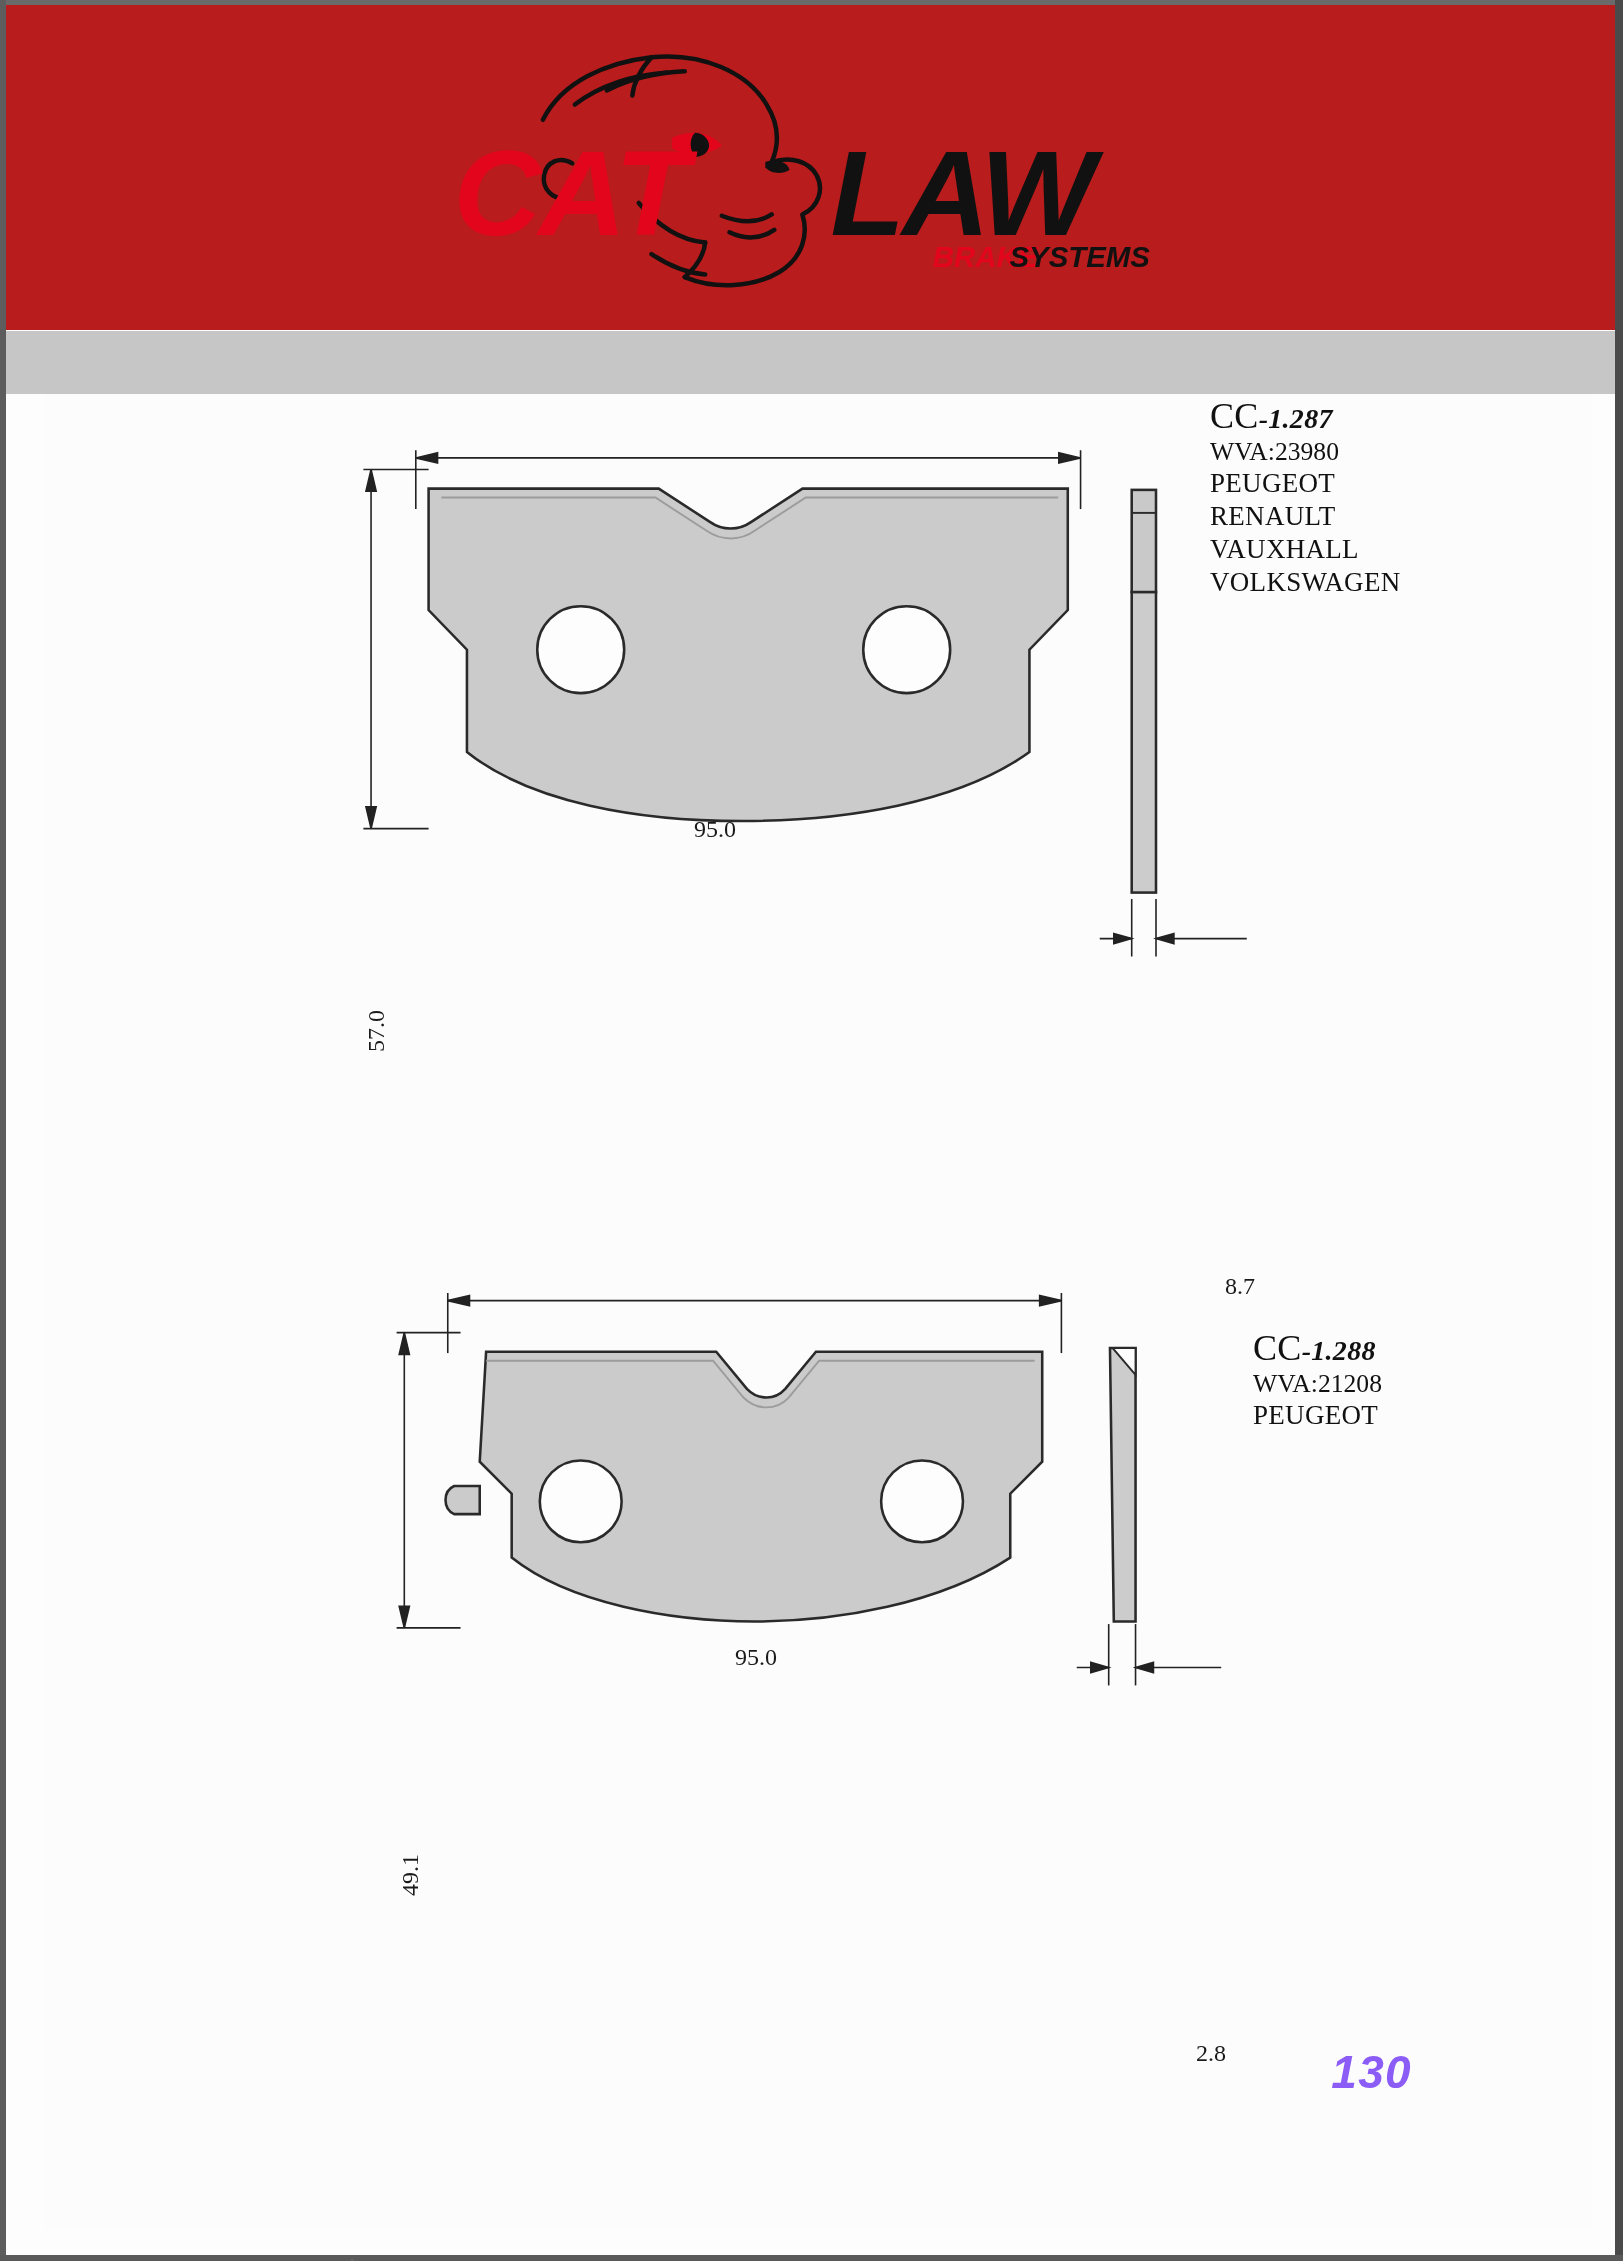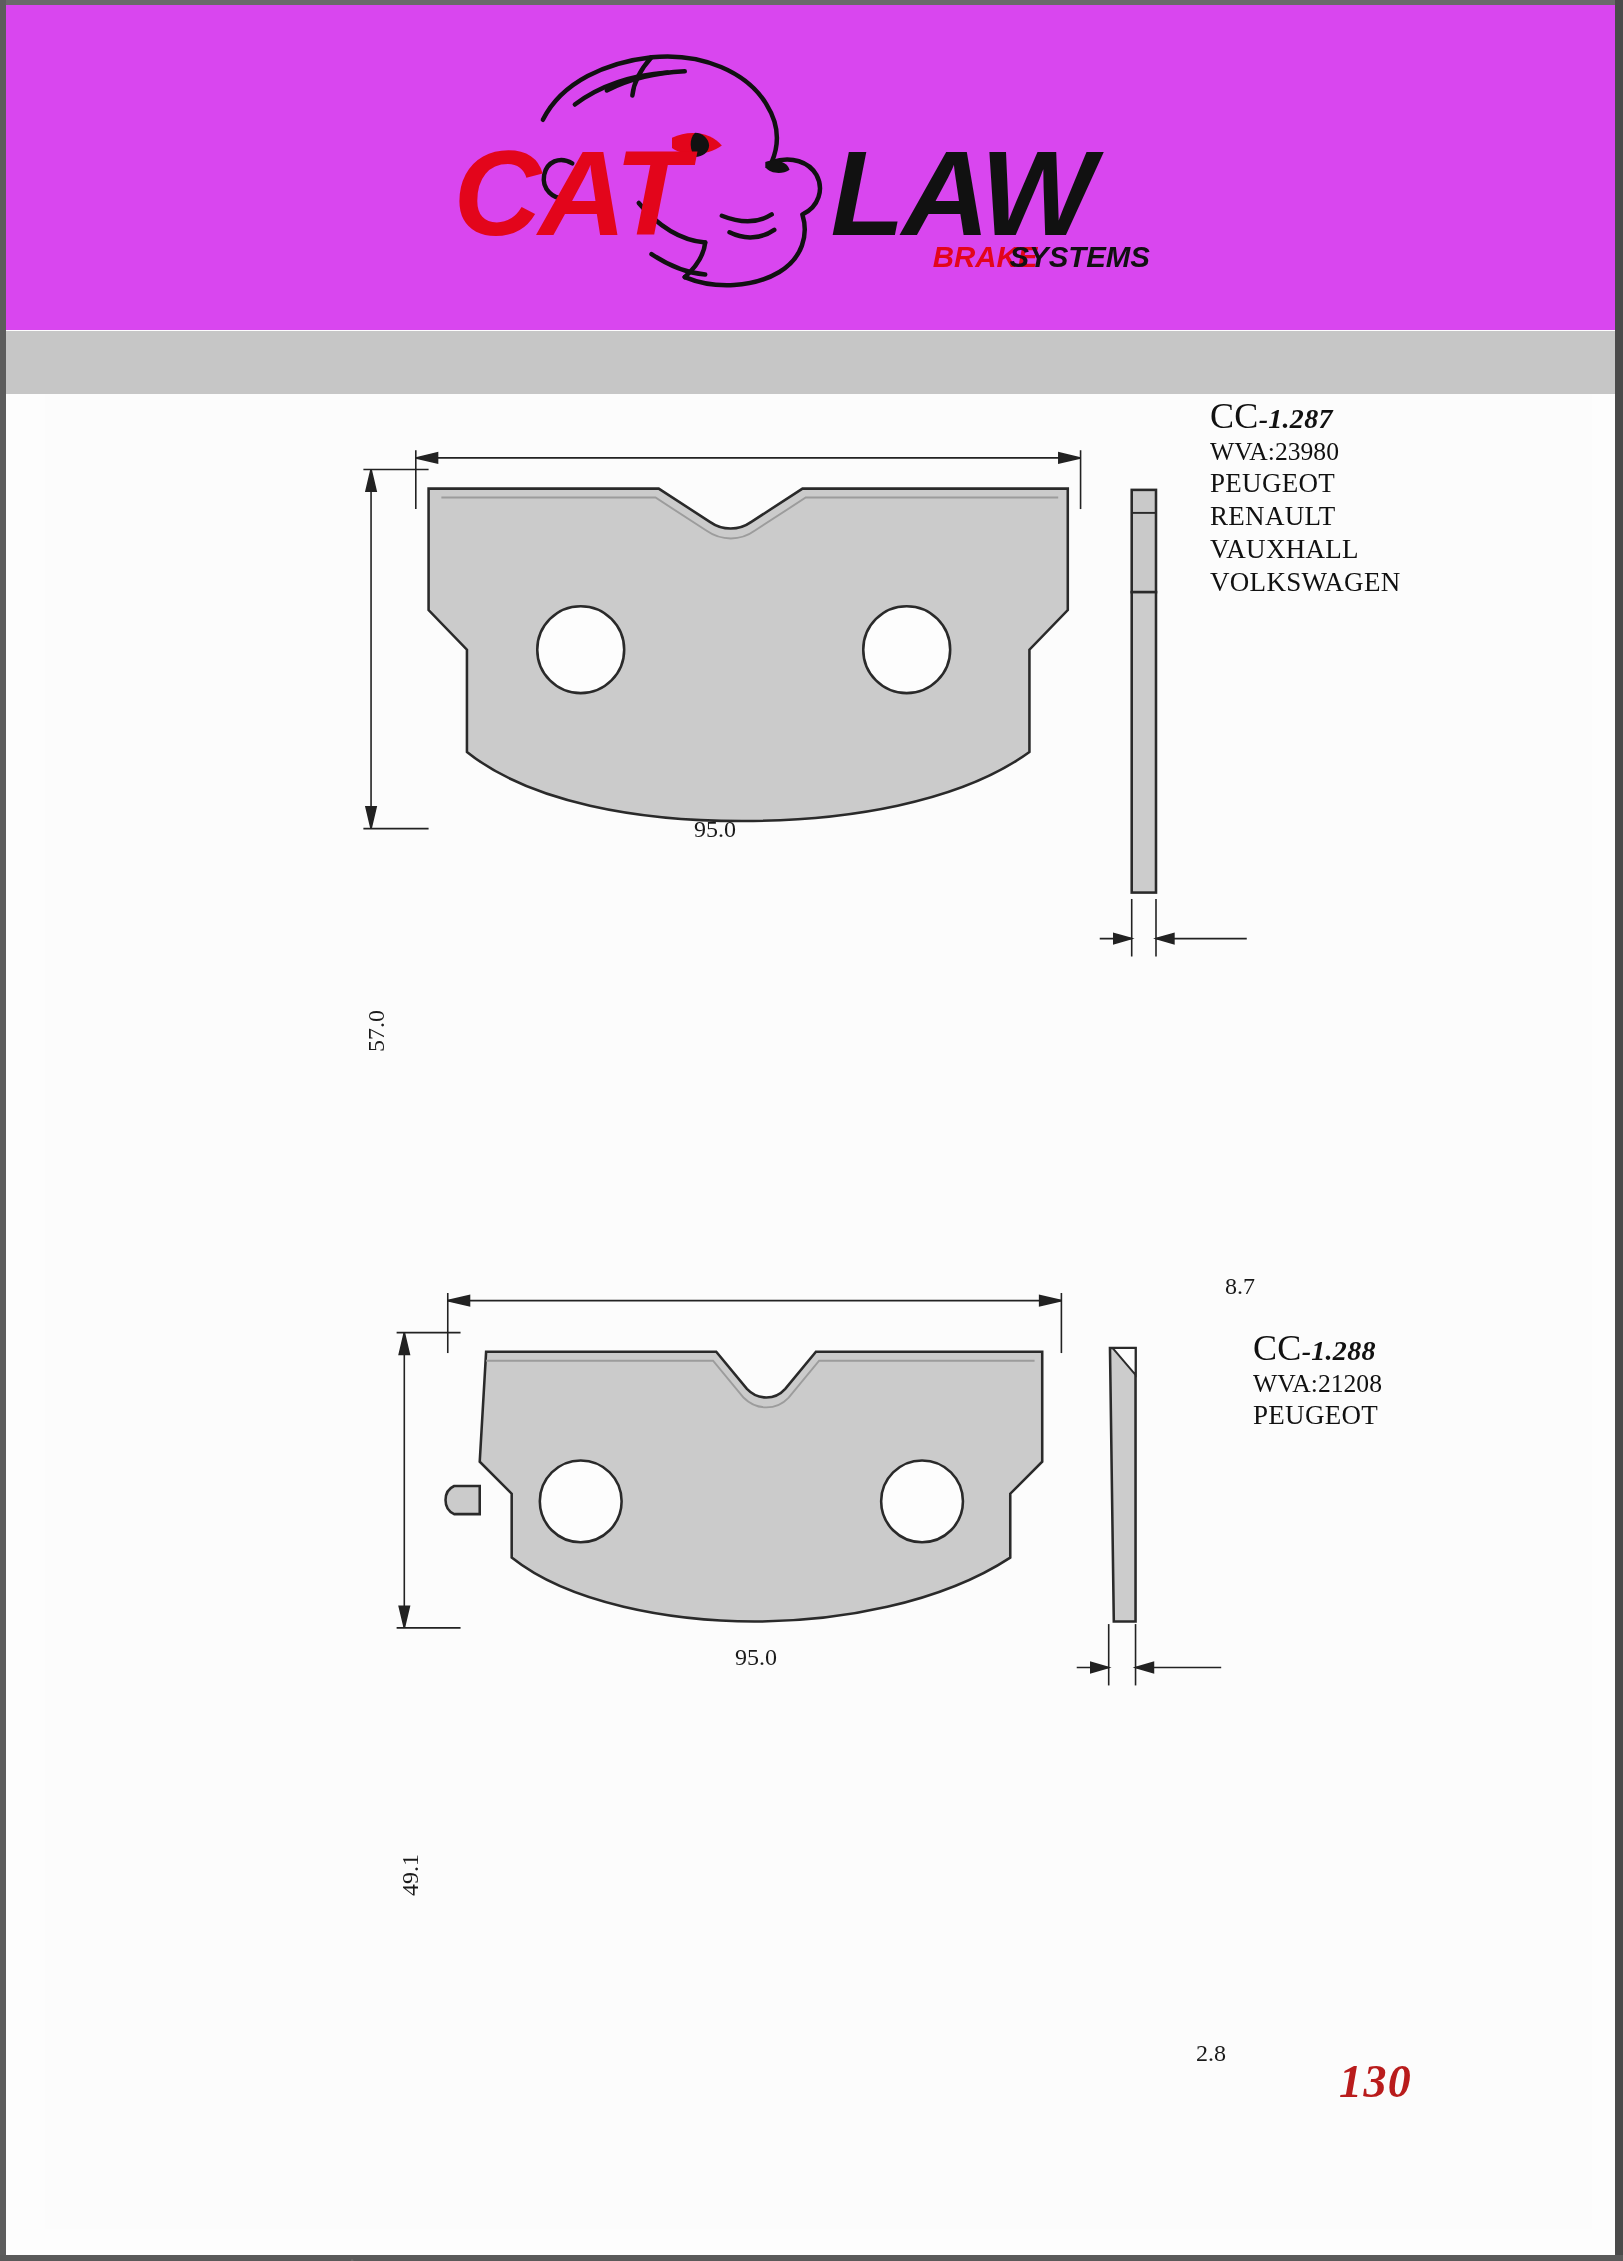--- a/index.html
+++ b/index.html
@@ -46,21 +46,21 @@
     width: 1623px; height: 6.4px;
     background: #5a5a5a;
   }
 
   
   .header-band {
     position: absolute;
     left: 6.4px; top: 5.1px;
     width: 1609px;
     height: 325px;
-    background: #d946ef;
+    background: #b91c1c;
   }
   .logo-wrap {
     position: absolute;
     left: 441px;
     top: 38px;
     width: 767px;
     height: 256px;
   }
   .logo-svg {
     position: absolute;
@@ -124,26 +124,26 @@
   .brand-line {
     font-family: "Liberation Serif", serif;
     font-size: 27px;
     line-height: 33px;
     letter-spacing: 0.3px;
   }
 
   .page-number {
     position: absolute;
     right: 211px;
-    bottom: 153px;
-    font-family: Liberation Serif, serif;
+    bottom: 162px;
+    font-family: Liberation Sans, sans-serif;
     font-style: italic;
     font-weight: 700;
     font-size: 46px;
-    color: #b91c1c;
+    color: #8b5cf6;
     letter-spacing: 1.3px;
   }
 
   
   .speckle {
     position: absolute;
     opacity: 0.35;
   }
   svg { display: block; }
 </style>

